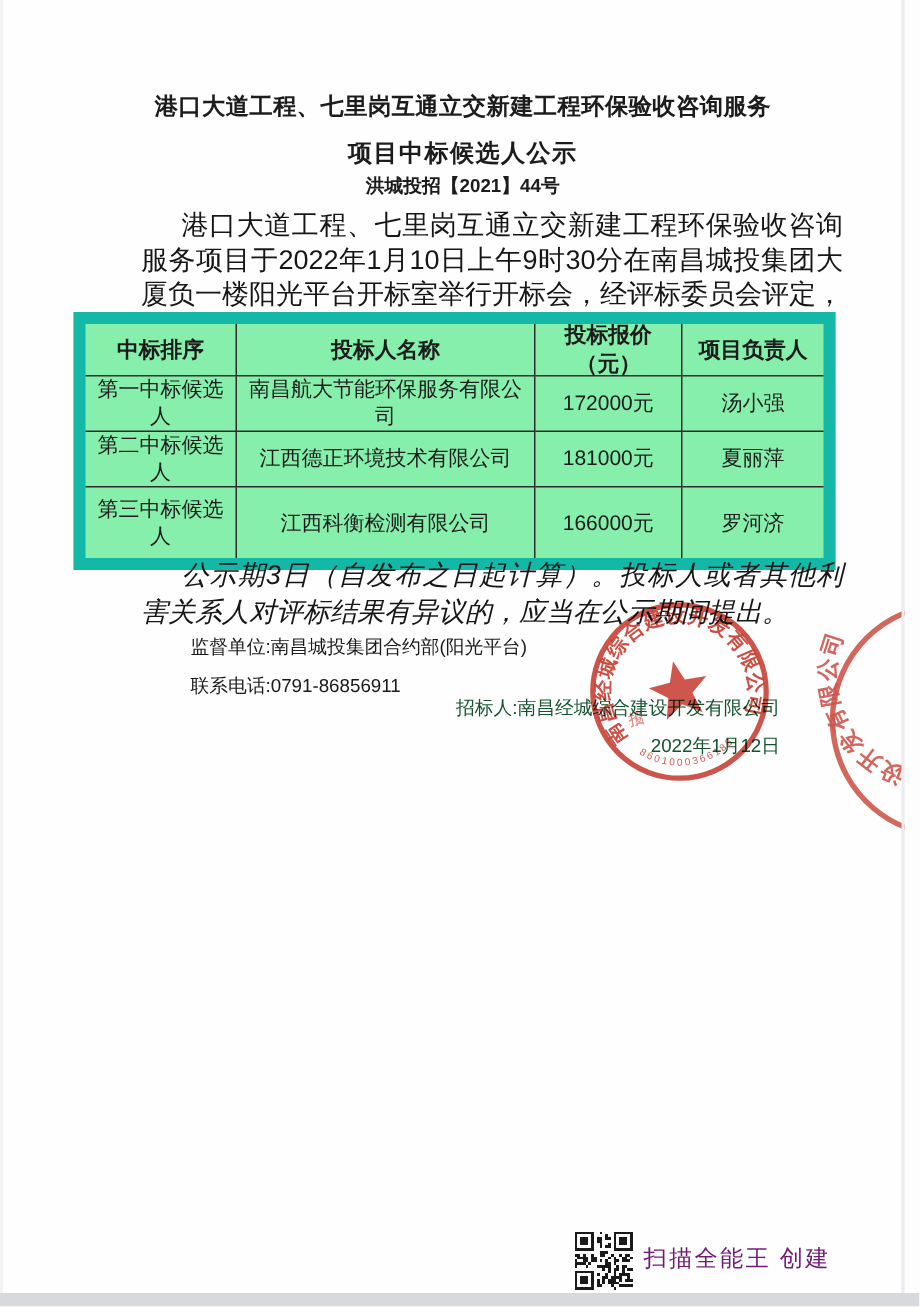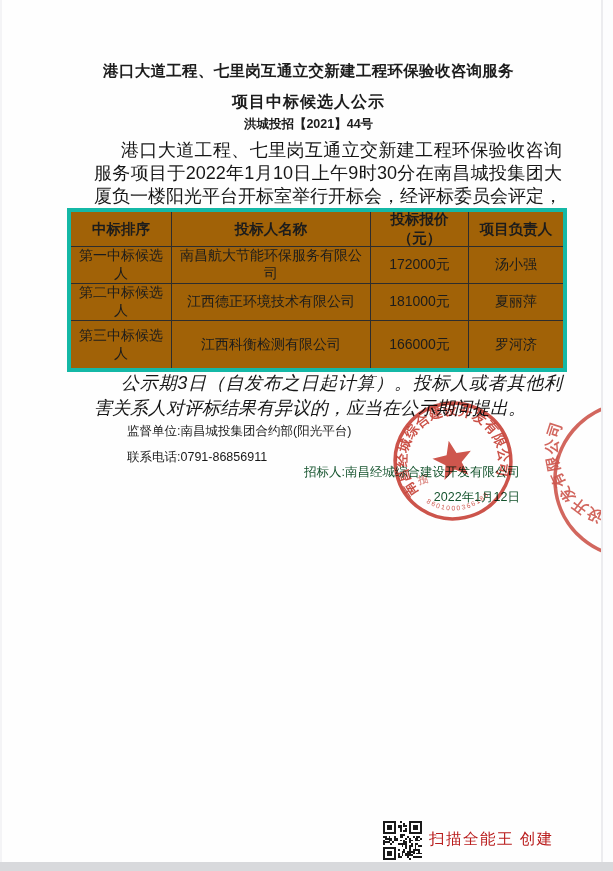--- a/index.html
+++ b/index.html
@@ -31,22 +31,22 @@
     font-size:12.5px;font-weight:bold;
   }
   .para{
     left:92px;width:468px;font-size:18px;line-height:23px;
     text-align:justify;text-indent:27px;color:#161616;
   }
   .para.intro{top:139px;}
   .para.notice{top:371px;line-height:25px;font-style:italic;}
 
   .doc-table{
-    left:65px;top:208px;width:492px;
-    border:4px solid #14b8a6;background:#a16207;
+    left:47px;top:208px;width:492px;
+    border:8px solid #14b8a6;background:#86efac;
     display:grid;
     grid-template-columns:101px 199px 98px 94px;
     grid-template-rows:35px 37px 37px 47px;
   }
   .cell{
     border-right:1px solid #2d2d2d;border-bottom:1px solid #2d2d2d;
     display:flex;align-items:center;justify-content:center;
     font-size:14px;text-align:center;padding:0 2px;box-sizing:border-box;
   }
   .cell.hdr{font-weight:bold;font-size:14.5px;}
@@ -61,21 +61,21 @@
     left:387px;top:397px;width:128px;height:128px;
     mix-blend-mode:multiply;opacity:.92;
     transform:rotate(-12deg);
     pointer-events:none;
   }
   .partial-seal{
     left:541px;top:396px;width:60px;height:174px;overflow:hidden;
     mix-blend-mode:multiply;opacity:.85;pointer-events:none;
   }
   .qr{left:381px;top:821px;width:39px;height:39px;}
-  .scan-credit{left:427px;top:829px;font-size:15.5px;color:#b91c1c;letter-spacing:1.5px;}
+  .scan-credit{left:427px;top:829px;font-size:15.5px;color:#701a75;letter-spacing:1.5px;}
 </style>
 </head>
 <body>
 
 <div class="page">
 
   <div class="abs title">港口大道工程、七里岗互通立交新建工程环保验收咨询服务</div>
   <div class="abs title2">项目中标候选人公示</div>
   <div class="abs docnum">洪城投招【2021】44号</div>
 

